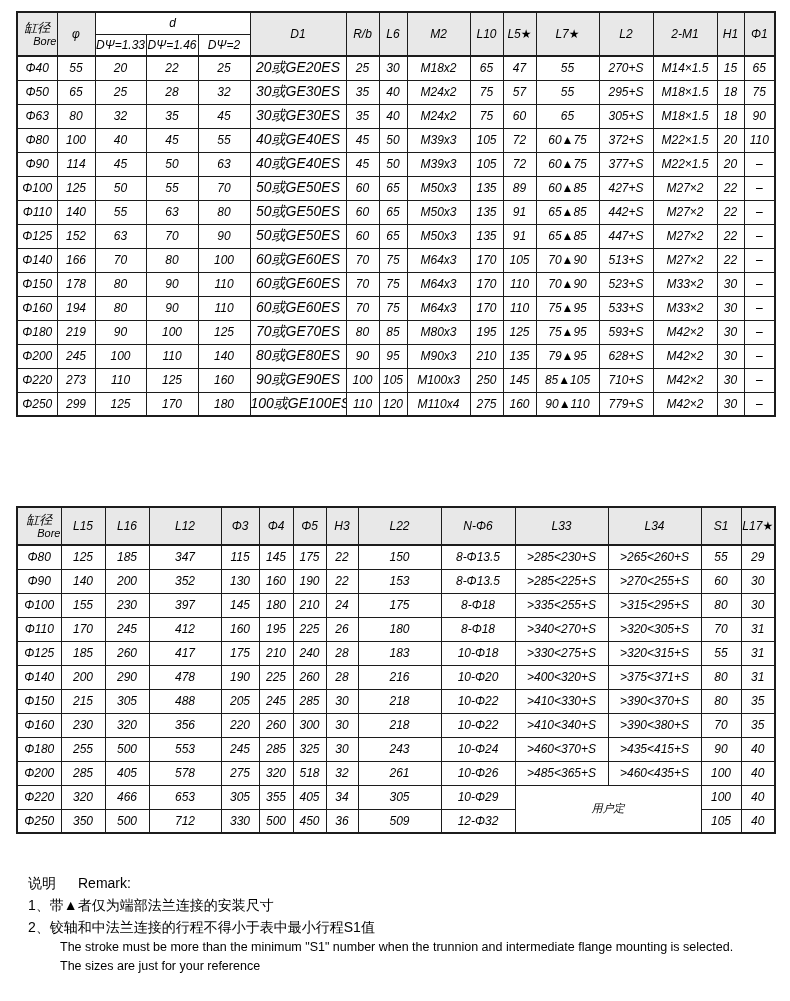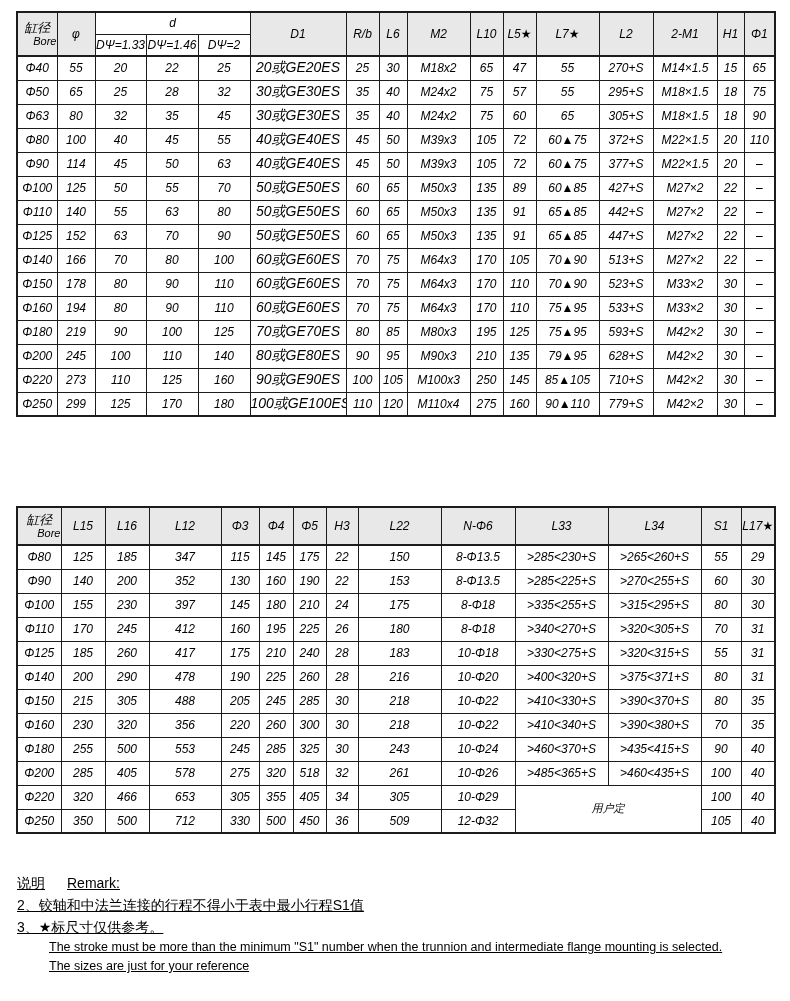--- a/index.html
+++ b/index.html
@@ -23,21 +23,21 @@
   #t1{top:11px;width:758px;}
   #t1 thead tr{height:22px;}
   #t1 tbody tr{height:24px;}
   #t1 thead th.sp{border-bottom:2px solid #1c1c1c;}
   #t1 tbody td:nth-child(6){font-size:14px;margin-top:21px;}
   #t2{top:506px;width:758px;}
   #t2 thead tr{height:38px;}
   #t2 tbody tr{height:24px;}
   #t2 thead th{background:#e8e8e8;border-bottom:2px solid #1c1c1c;}
   td.merged{font-size:11px;}
-  #remark{position:absolute;left:17px;top:872px;width:762px;text-decoration:underline;}
+  #remark{position:absolute;left:28px;top:872px;width:762px;}
   .r-title{font-size:14px;line-height:22px;}
   .r-title .gap{display:inline-block;width:22px;}
   .r-line{font-size:14px;line-height:22px;}
   .r-line-en{font-size:12.5px;line-height:19px;margin-left:32px;}
 </style>
 </head>
 <body>
 
 <table id="t1" class="tbl">
   <colgroup>
@@ -586,17 +586,17 @@
         <td>105</td>
         <td>40</td>
       </tr>
     </tbody>
 </table>
 
 <div id="remark">
   <div class="r-title">
     <span>说明</span><span class="gap"></span><span>Remark:</span>
   </div>
+  <div class="r-line">1、带▲者仅为端部法兰连接的安装尺寸</div>
   <div class="r-line">2、铰轴和中法兰连接的行程不得小于表中最小行程S1值</div>
-  <div class="r-line">3、★标尺寸仅供参考。</div>
   <div class="r-line-en">The stroke must be more than the minimum "S1" number when the  trunnion and intermediate flange mounting is selected.</div>
   <div class="r-line-en">The sizes are just for your reference</div>
 </div>
 
 </body></html>

